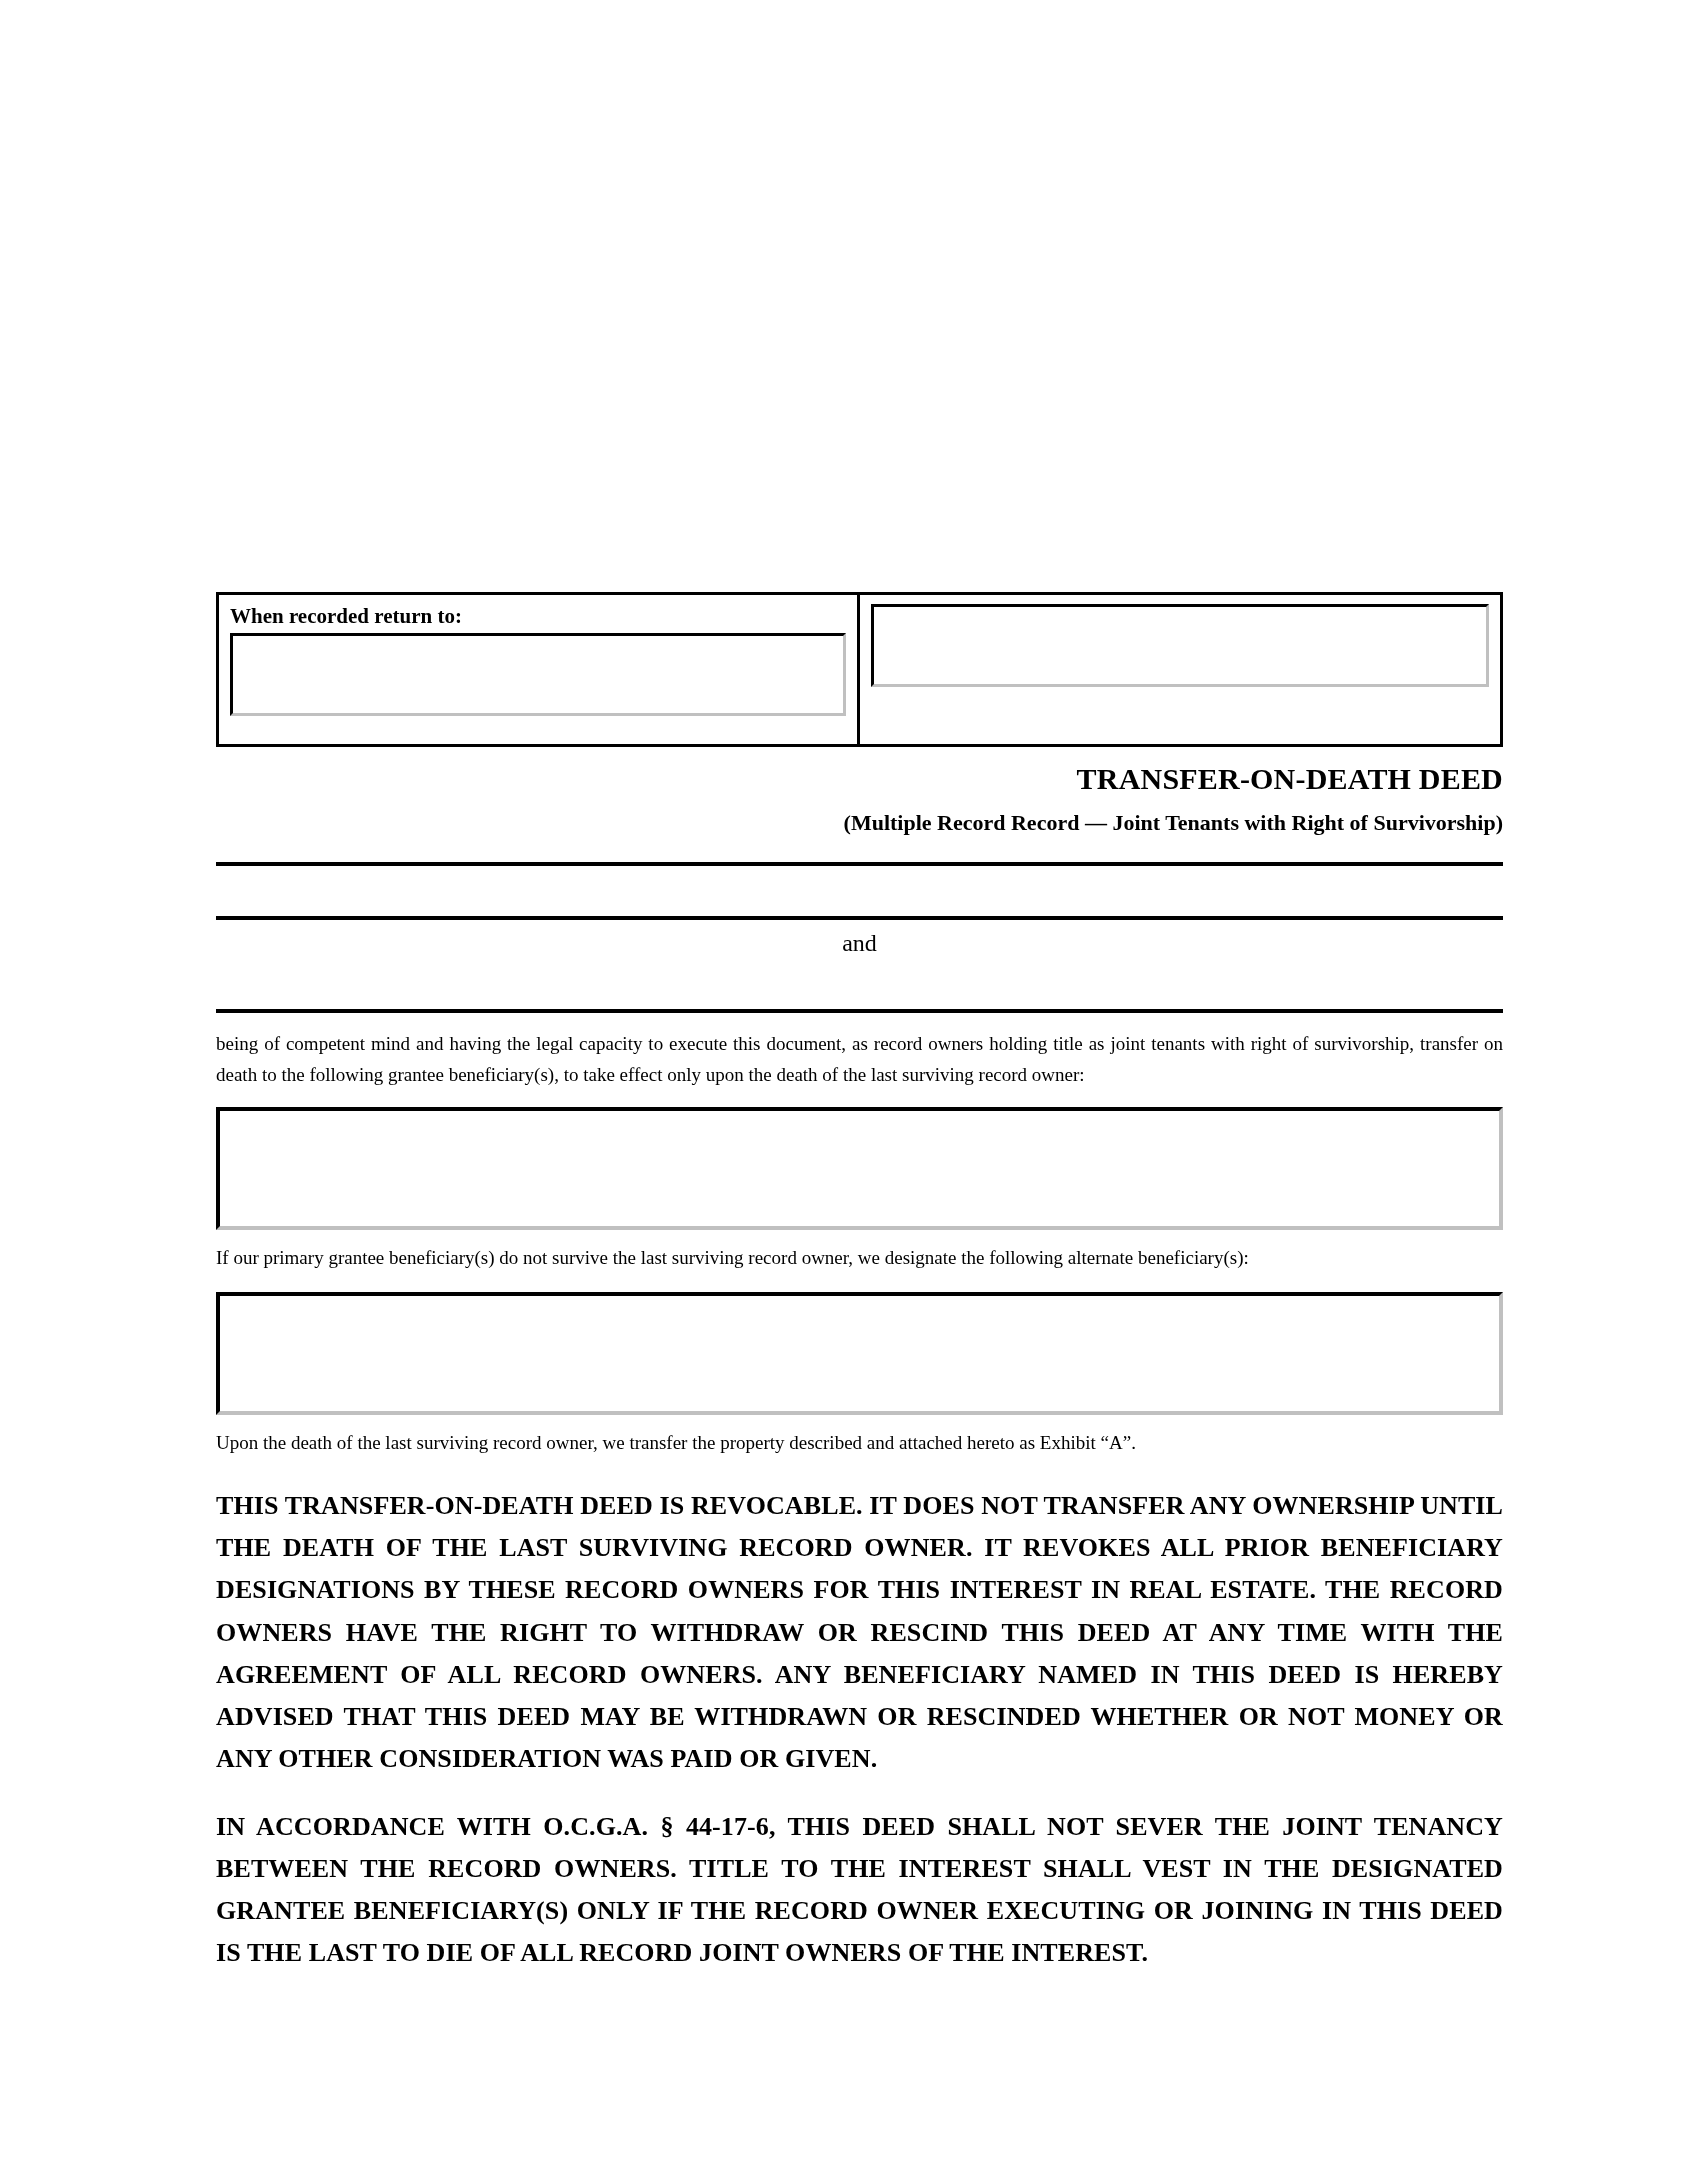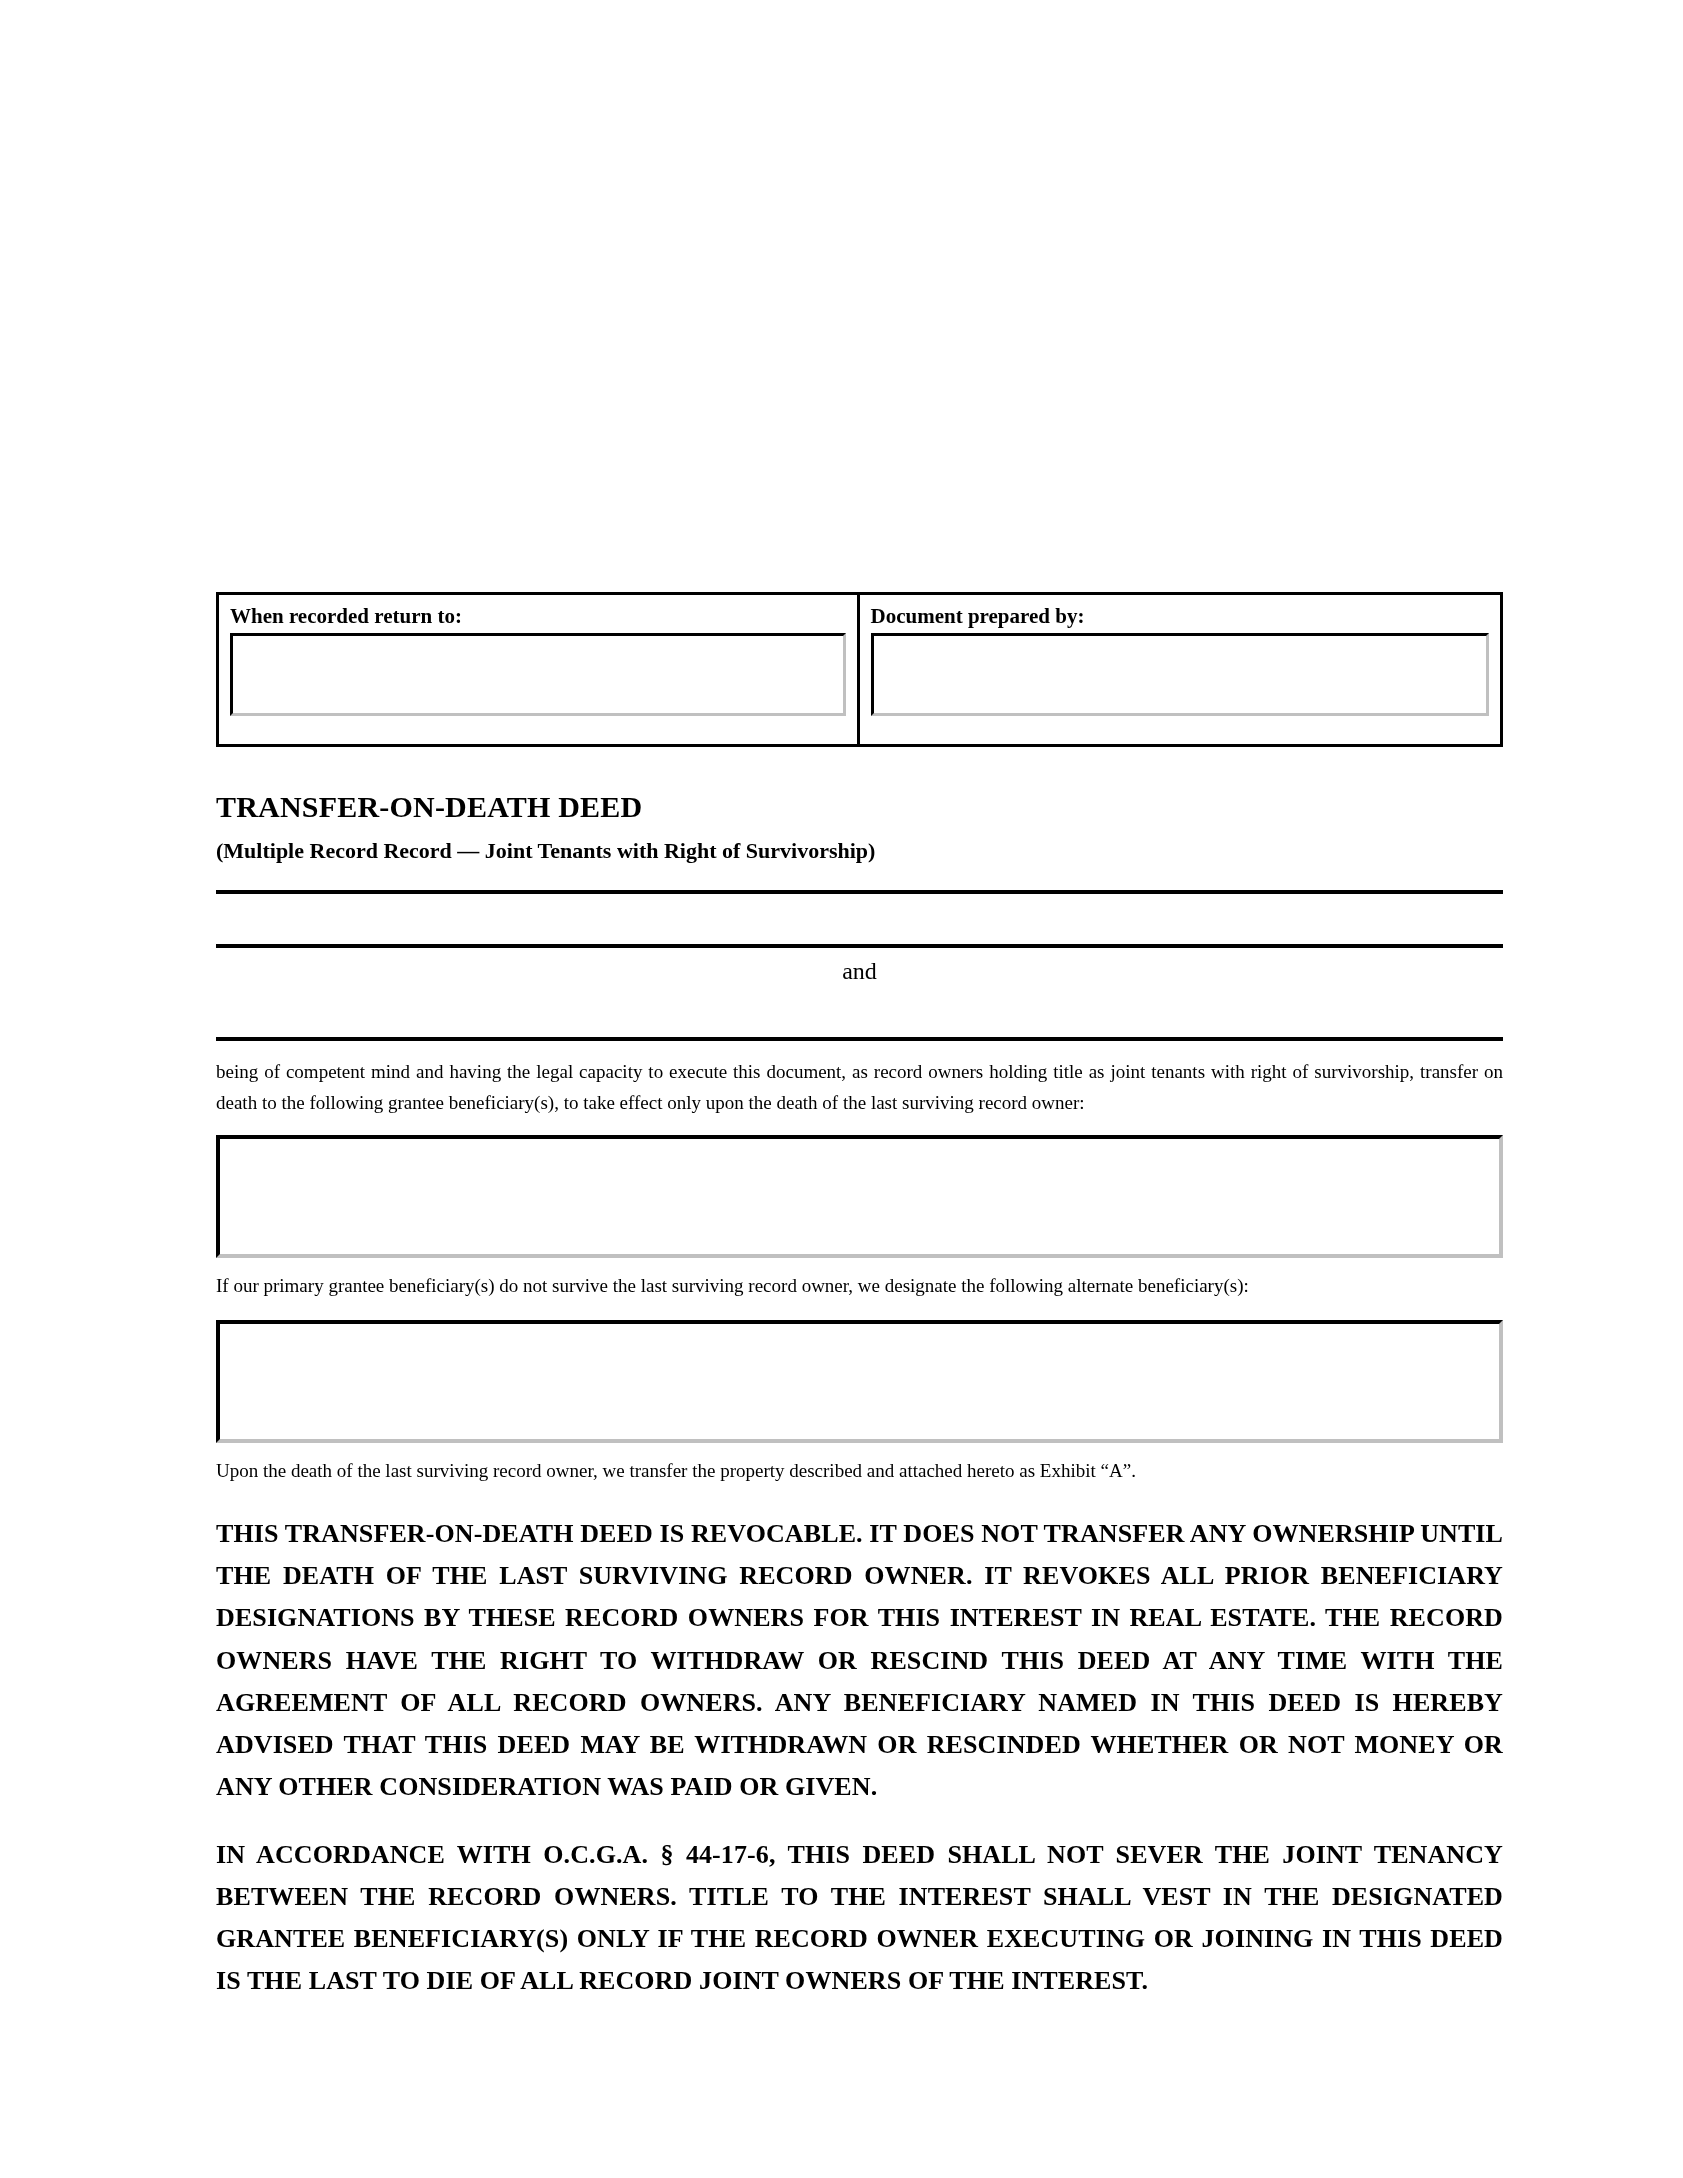--- a/index.html
+++ b/index.html
@@ -65,22 +65,22 @@
     box-sizing: border-box;
     background: #ffffff;
     border-top: 3px solid #000000;
     border-left: 3px solid #000000;
     border-right: 3px solid #c0c0c0;
     border-bottom: 3px solid #c0c0c0;
   }
 
   
   .title-block {
-    text-align: left;
-    margin-top: 42px;
+    text-align: right;
+    margin-top: 14px;
   }
   .doc-title {
     font-size: 30px;
     font-weight: bold;
     letter-spacing: 0.2px;
     line-height: 1.2;
   }
   .doc-subtitle {
     font-size: 22px;
     font-weight: bold;
@@ -147,21 +147,20 @@
 
 <div class="page">
   <div class="content">
 
     <div class="header-box">
       <div class="header-cell left">
         <div class="header-cell-label">When recorded return to:</div>
         <div class="header-field"></div>
       </div>
       <div class="header-cell right">
-        <div class="header-cell-label">Document prepared by:</div>
         <div class="header-field"></div>
       </div>
     </div>
 
     <div class="title-block">
       <div class="doc-title">TRANSFER-ON-DEATH DEED</div>
       <div class="doc-subtitle">(Multiple Record Record — Joint Tenants with Right of Survivorship)</div>
     </div>
 
     <div class="rule rule-1"></div>

